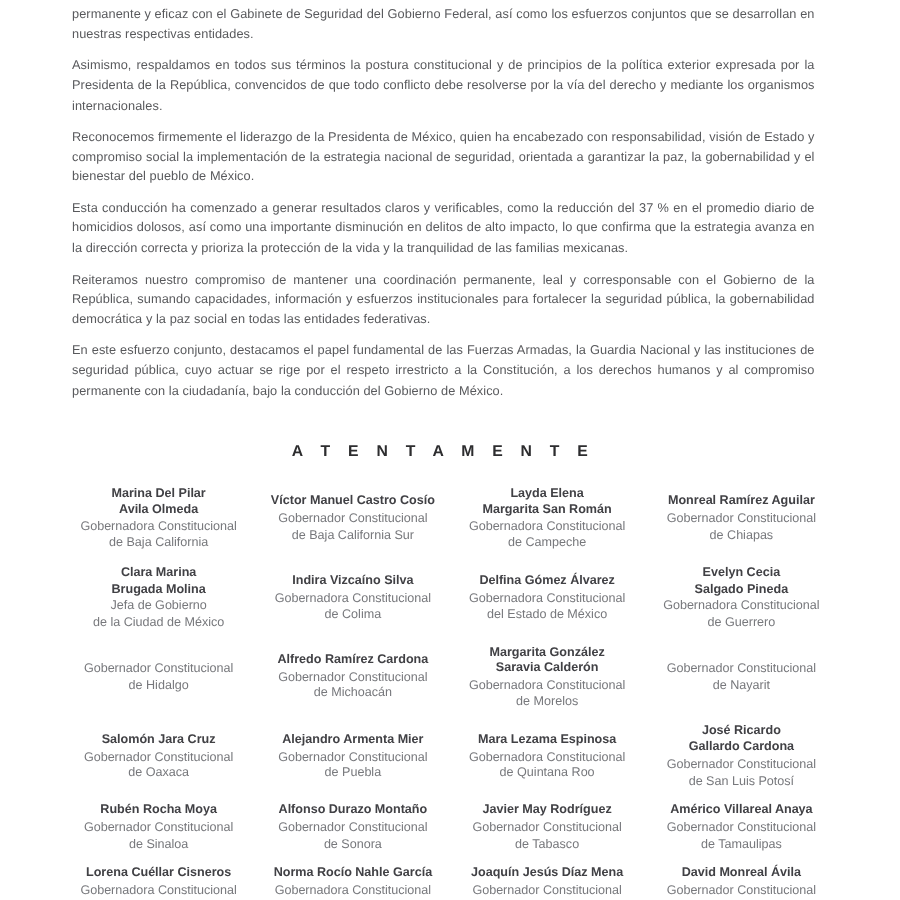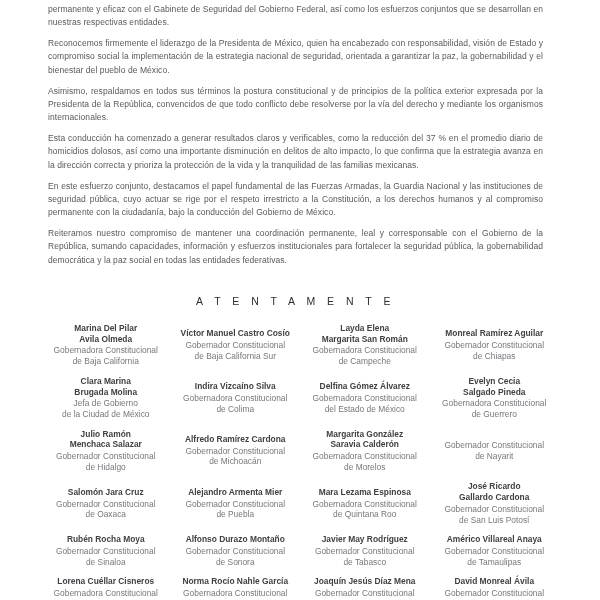--- a/index.html
+++ b/index.html
@@ -19,21 +19,21 @@
     font-size:8.5px;
     line-height:13.3px;
     color:#58595c;
     text-align:justify;
     letter-spacing:0.05px;
   }
   .atentamente {
     margin-top:28px;
     text-align:center;
     font-size:10.5px;
-    font-weight:normal;
+    font-weight:bold;
     letter-spacing:4.5px;
     color:#2d2d2f;
   }
   .sig-grid {
     display:grid;
     grid-template-columns:repeat(4, 1fr);
     column-gap:10px;
     row-gap:9px;
     margin-top:16px;
     padding:0 46px;
@@ -54,25 +54,25 @@
     white-space:pre-line;
     margin-top:1px;
   }
 </style>
 </head>
 <body>
 
 <div class="page">
   <div class="doc-body">
     <p class="para">permanente y eficaz con el Gabinete de Seguridad del Gobierno Federal, así como los esfuerzos conjuntos que se desarrollan en nuestras respectivas entidades.</p>
+    <p class="para">Asimismo, respaldamos en todos sus términos la postura constitucional y de principios de la política exterior expresada por la Presidenta de la República, convencidos de que todo conflicto debe resolverse por la vía del derecho y mediante los organismos internacionales.</p>
     <p class="para">Reconocemos firmemente el liderazgo de la Presidenta de México, quien ha encabezado con responsabilidad, visión de Estado y compromiso social la implementación de la estrategia nacional de seguridad, orientada a garantizar la paz, la gobernabilidad y el bienestar del pueblo de México.</p>
-    <p class="para">Asimismo, respaldamos en todos sus términos la postura constitucional y de principios de la política exterior expresada por la Presidenta de la República, convencidos de que todo conflicto debe resolverse por la vía del derecho y mediante los organismos internacionales.</p>
     <p class="para">Esta conducción ha comenzado a generar resultados claros y verificables, como la reducción del 37 % en el promedio diario de homicidios dolosos, así como una importante disminución en delitos de alto impacto, lo que confirma que la estrategia avanza en la dirección correcta y prioriza la protección de la vida y la tranquilidad de las familias mexicanas.</p>
+    <p class="para">Reiteramos nuestro compromiso de mantener una coordinación permanente, leal y corresponsable con el Gobierno de la República, sumando capacidades, información y esfuerzos institucionales para fortalecer la seguridad pública, la gobernabilidad democrática y la paz social en todas las entidades federativas.</p>
     <p class="para">En este esfuerzo conjunto, destacamos el papel fundamental de las Fuerzas Armadas, la Guardia Nacional y las instituciones de seguridad pública, cuyo actuar se rige por el respeto irrestricto a la Constitución, a los derechos humanos y al compromiso permanente con la ciudadanía, bajo la conducción del Gobierno de México.</p>
-    <p class="para">Reiteramos nuestro compromiso de mantener una coordinación permanente, leal y corresponsable con el Gobierno de la República, sumando capacidades, información y esfuerzos institucionales para fortalecer la seguridad pública, la gobernabilidad democrática y la paz social en todas las entidades federativas.</p>
 
     <div class="atentamente">A T E N T A M E N T E</div>
   </div>
 
   <div class="sig-grid">
     <div class="sig-cell">
       <div class="sig-name">Marina Del Pilar
 Avila Olmeda</div>
       <div class="sig-title">Gobernadora Constitucional
 de Baja California</div>
@@ -109,22 +109,20 @@
       <div class="sig-title">Gobernadora Constitucional
 del Estado de México</div>
     </div>
     <div class="sig-cell">
       <div class="sig-name">Evelyn Cecia
 Salgado Pineda</div>
       <div class="sig-title">Gobernadora Constitucional
 de Guerrero</div>
     </div>
     <div class="sig-cell">
-      <div class="sig-name">Julio Ramón
-Menchaca Salazar</div>
       <div class="sig-title">Gobernador Constitucional
 de Hidalgo</div>
     </div>
     <div class="sig-cell">
       <div class="sig-name">Alfredo Ramírez Cardona</div>
       <div class="sig-title">Gobernador Constitucional
 de Michoacán</div>
     </div>
     <div class="sig-cell">
       <div class="sig-name">Margarita González

